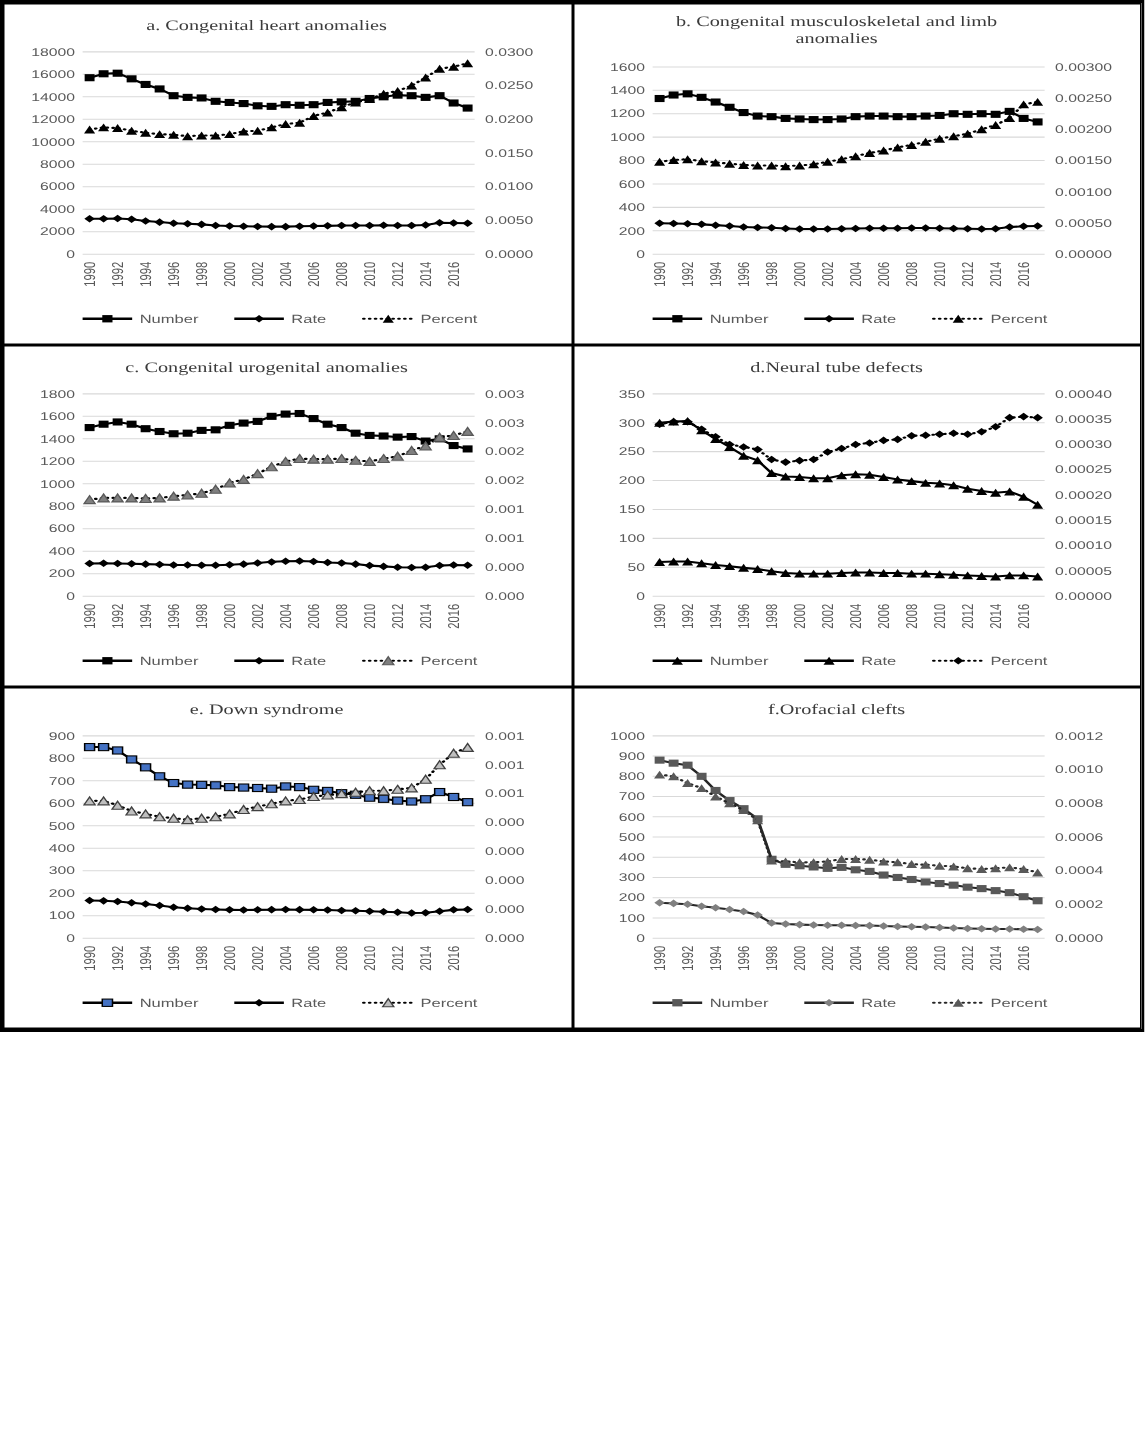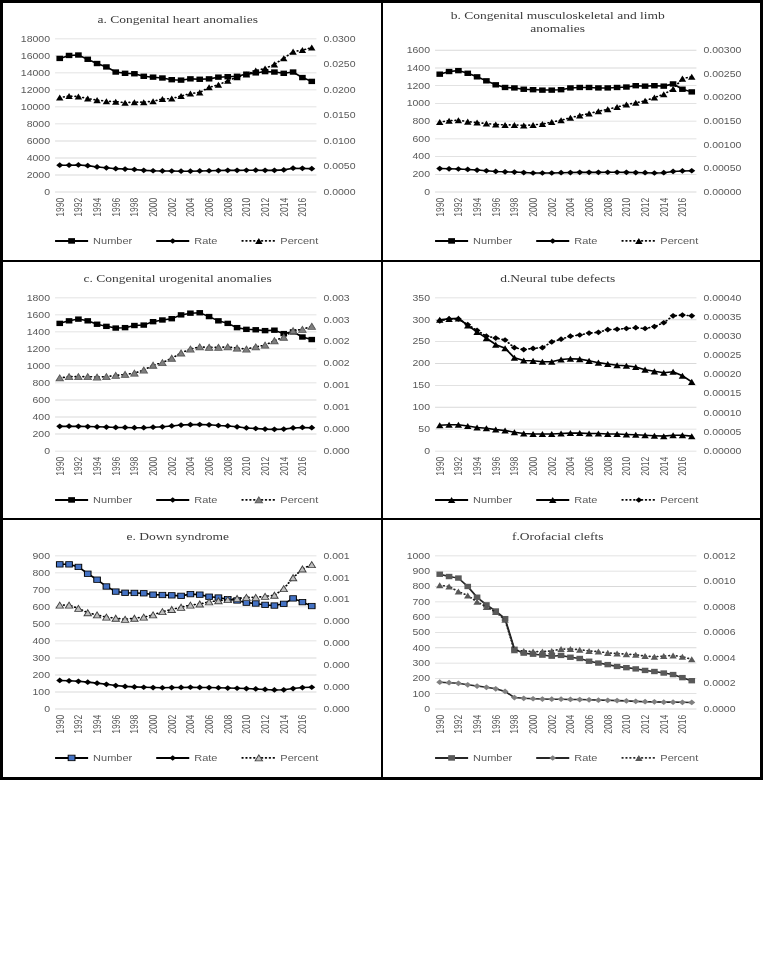--- a/index.html
+++ b/index.html
@@ -1,17 +1,17 @@
 <!DOCTYPE html>
 <html><head>
 <meta charset="utf-8">
 <style>
   html,body{margin:0;padding:0;background:#fff;}
   #figure{
-    width:763px;height:780px;box-sizing:border-box;
+    width:763px;height:688px;box-sizing:border-box;
     border:2px solid #000;background:#fff;
     display:grid;grid-template-columns:1fr 1fr;grid-template-rows:1fr 1fr 1fr;
   }
   .panel{
     border:1px solid #000;box-sizing:border-box;background:#fff;overflow:hidden;
   }
   .panel svg{display:block;width:100%;height:100%;}
   text{font-family:"Liberation Sans",sans-serif;}
   .chart-title{font-family:"Liberation Serif",serif;}
 </style>

